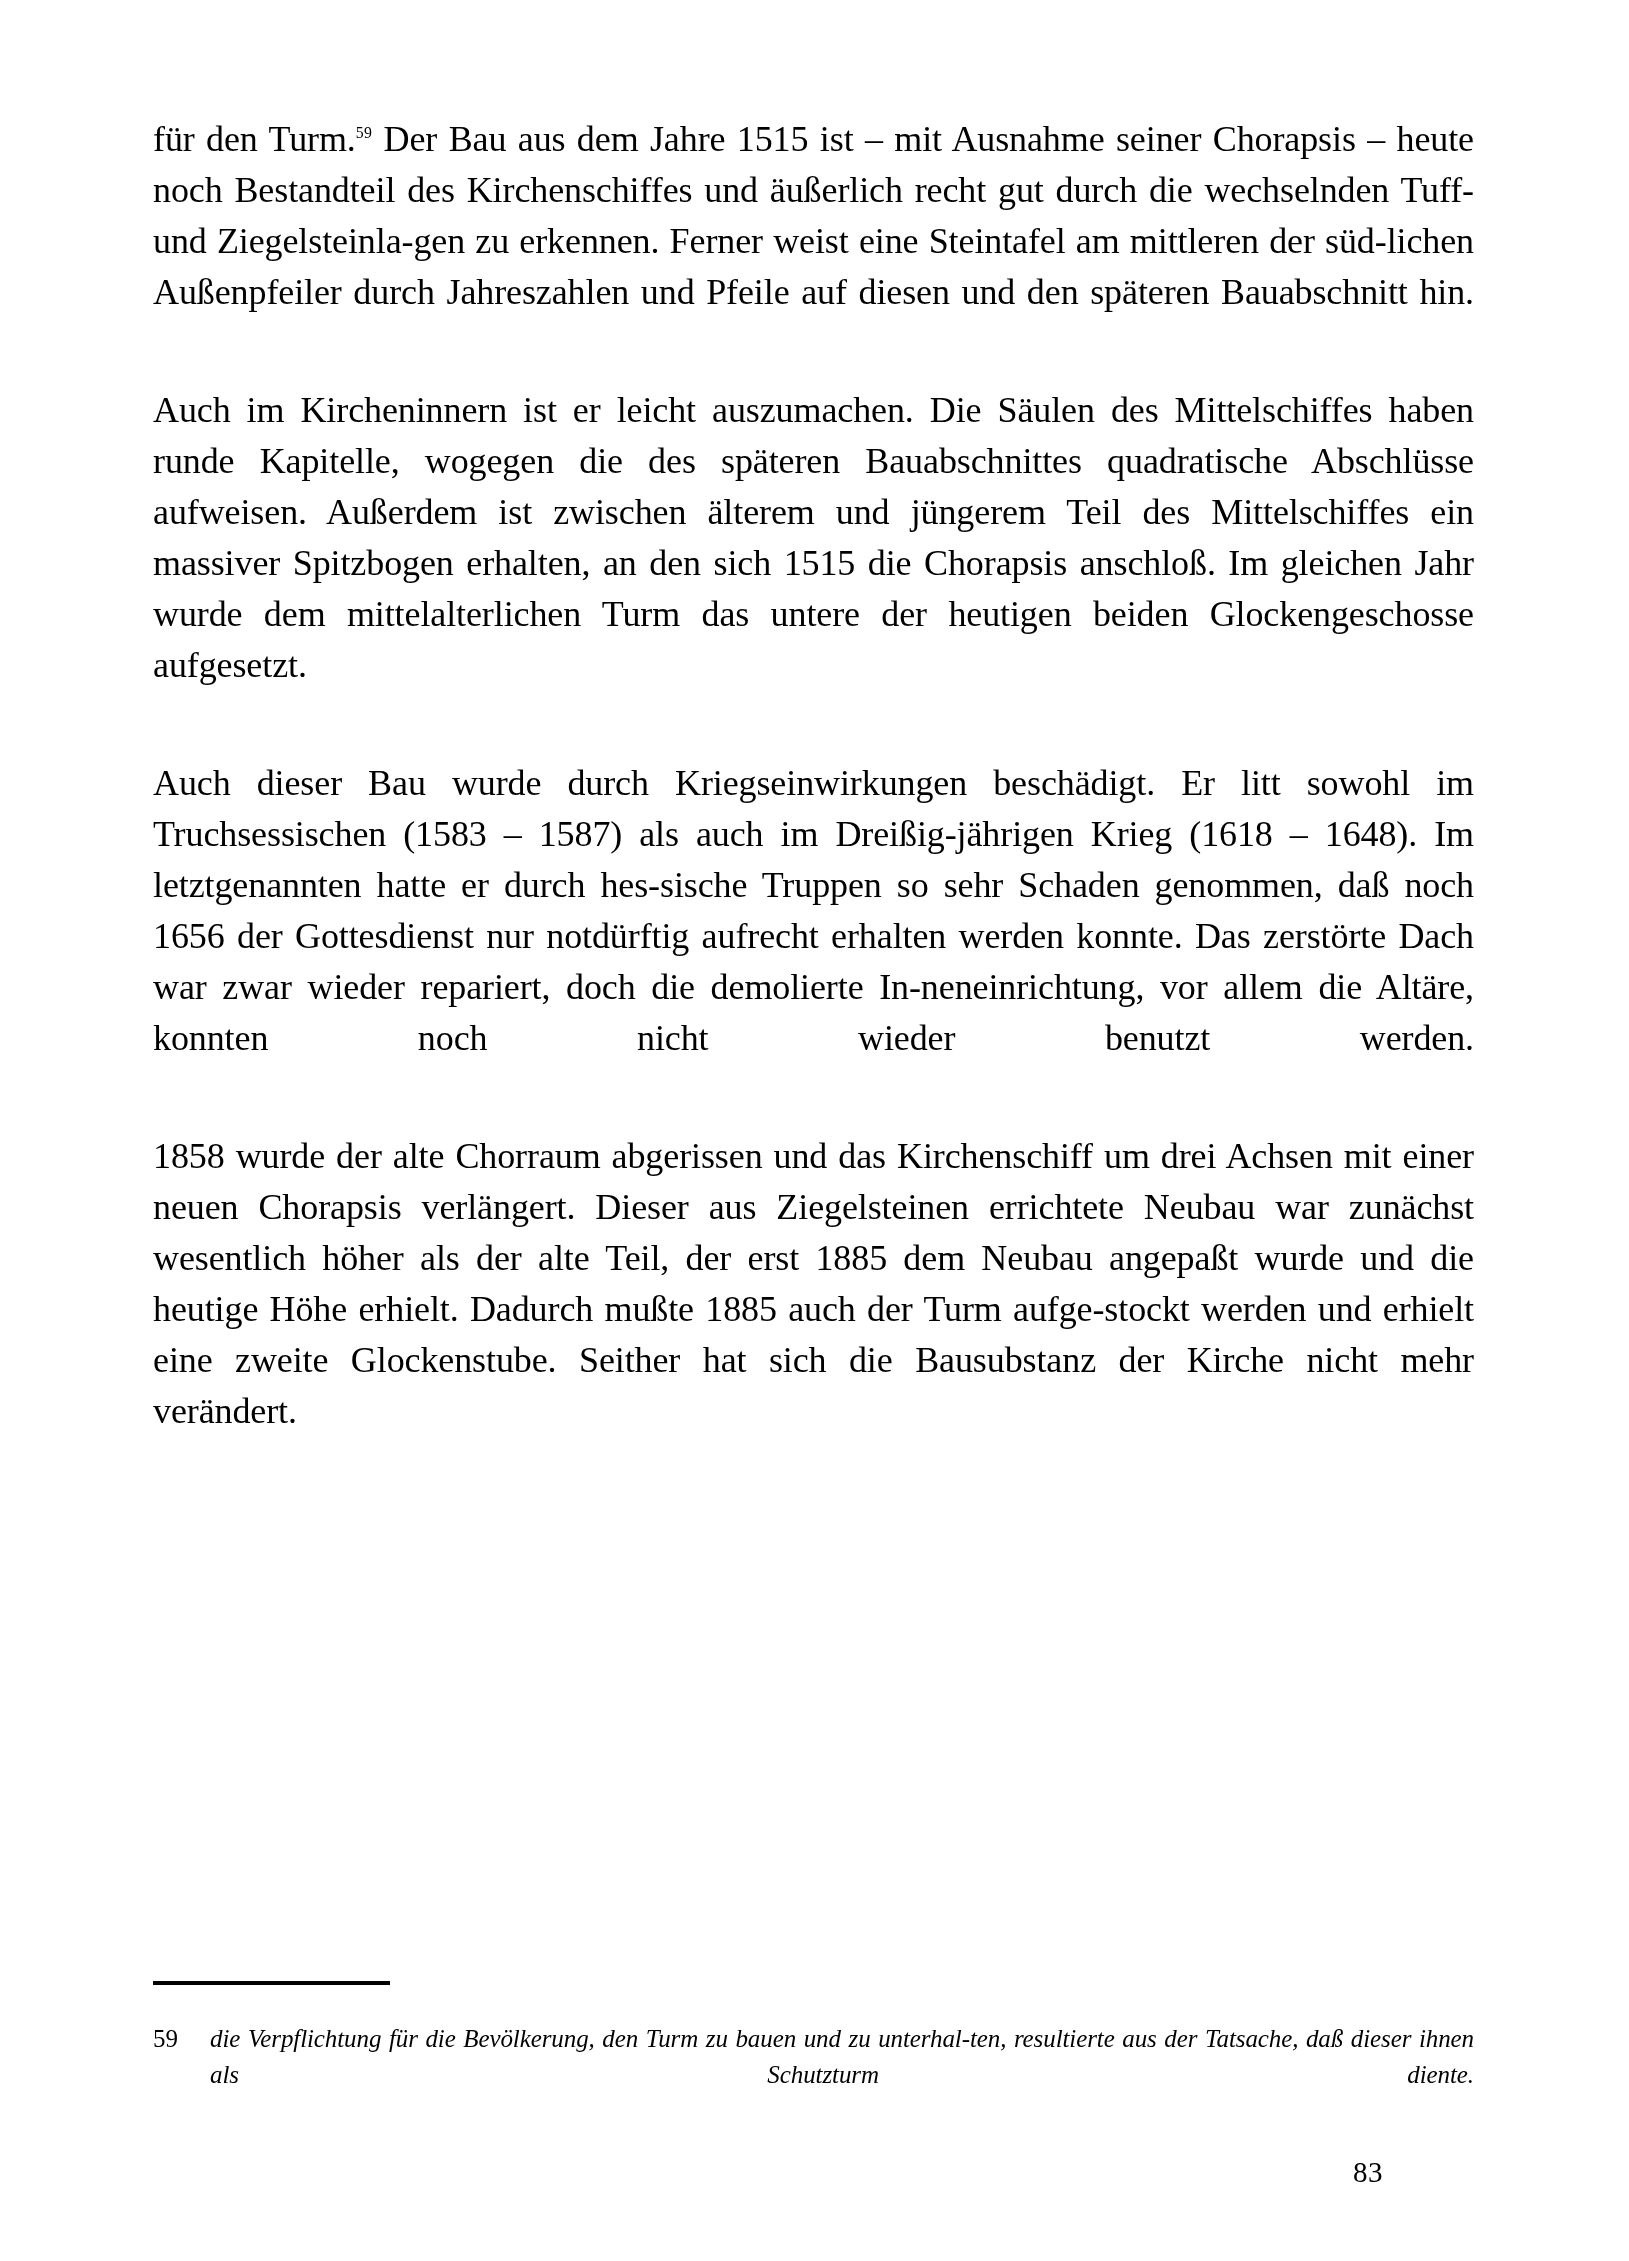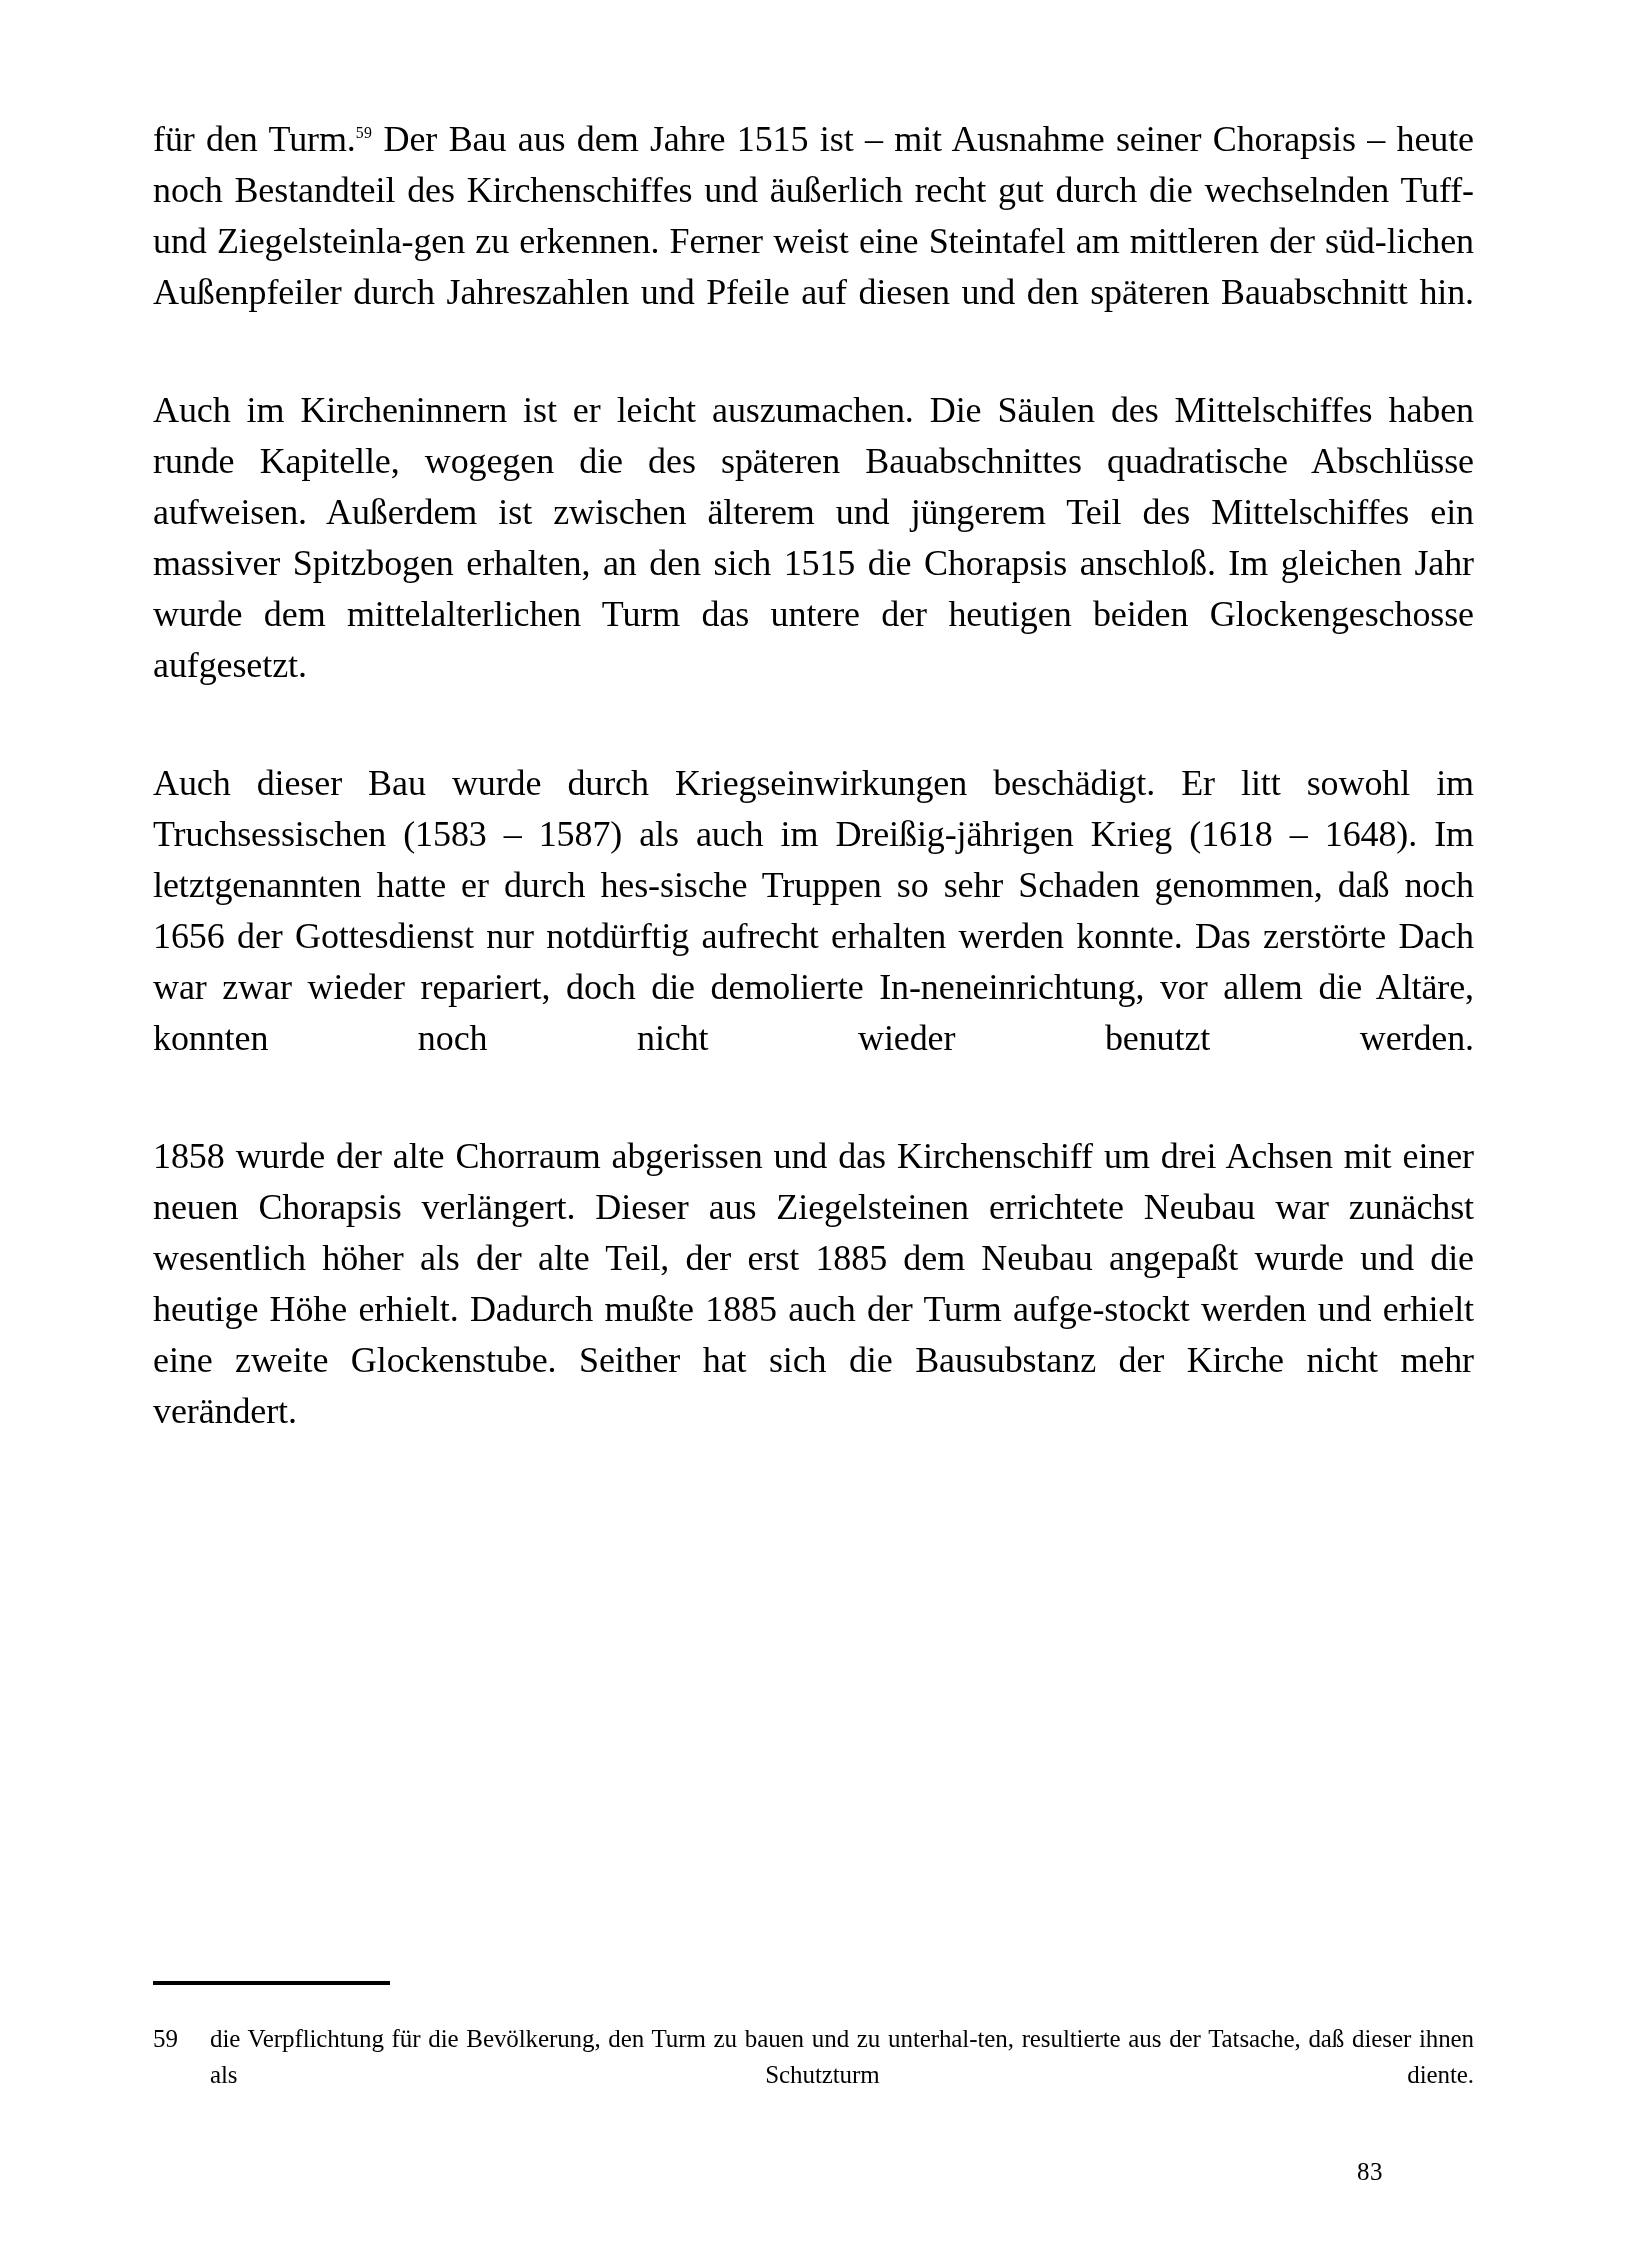--- a/index.html
+++ b/index.html
@@ -84,34 +84,35 @@
     flex: 0 0 auto;
     width: 57px;
     text-align: left;
   }
 
   .footnote-text {
     flex: 1 1 auto;
     text-align: justify;
     text-justify: inter-word;
     hyphens: manual;
+    font-style: italic;
   }
 
   .footnote-text::after {
     content: "";
     display: inline-block;
     width: 100%;
   }
 
   
   #page-number {
     position: absolute;
     right: 155px;
     top: 2153px;
-    font-size: 25px;
+    font-size: 29px;
     line-height: 38px;
     letter-spacing: 0.5px;
   }
 </style>
 </head>
 <body>
 
 <div id="page">
 
   <div id="body-text">

